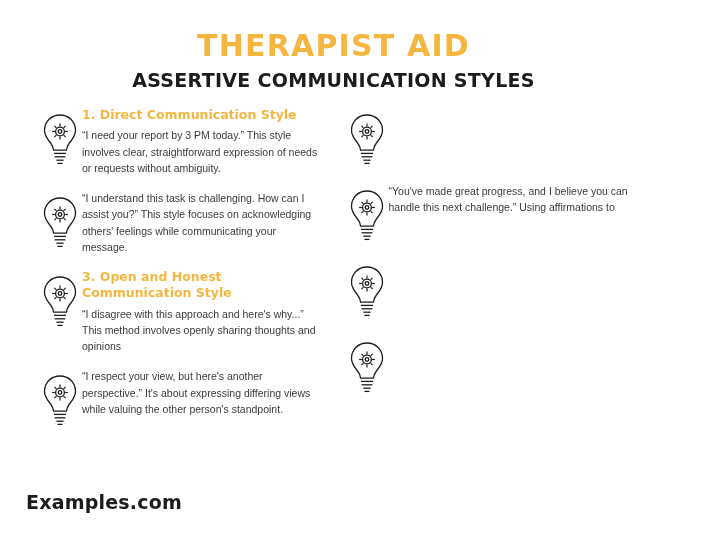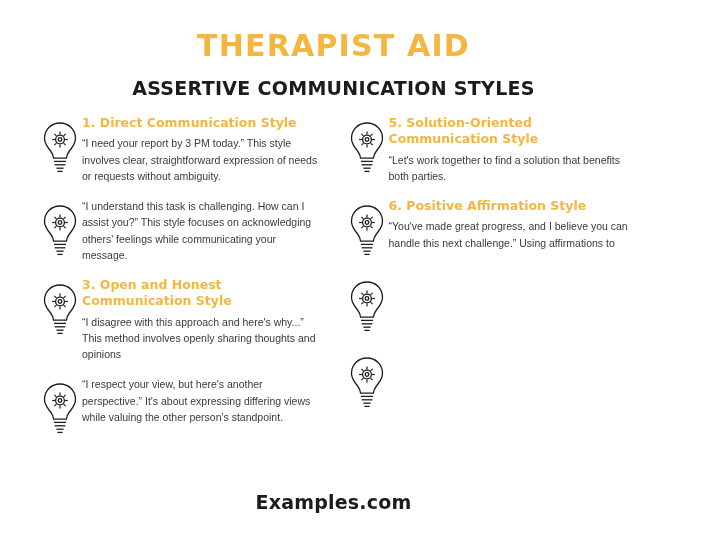--- a/index.html
+++ b/index.html
@@ -32,21 +32,21 @@
     color: #f4b63f;
     margin: 6px 0 6px 0;
     font-family: "DejaVu Sans", sans-serif;
   }
   .subtitle {
     text-align: center;
     font-size: 19px;
     font-weight: bold;
     letter-spacing: 0.3px;
     color: #1c1c1c;
-    margin: 8px 0 16px 0;
+    margin: 0 0 16px 0;
     font-family: "DejaVu Sans", sans-serif;
   }
   .columns {
     display: flex;
     flex: 1;
     gap: 22px;
     padding: 0 12px;
     box-sizing: border-box;
   }
   .col {
@@ -80,21 +80,20 @@
     margin-bottom: 4px;
     font-family: "DejaVu Sans", sans-serif;
   }
   .item-text {
     color: #3a3a3a;
     font-size: 10.5px;
     line-height: 1.55;
     font-family: "Liberation Sans", sans-serif;
   }
   .footer {
-    text-align: center;
     font-size: 19px;
     font-weight: bold;
     color: #1c1c1c;
     letter-spacing: 0.2px;
     padding: 10px 0 16px 0;
     font-family: "DejaVu Sans", sans-serif;
   }
 </style>
 </head>
 <body>
@@ -237,50 +236,45 @@
                 <path d="M22 25.6 L22 28.4"></path>
               <path d="M14.1 20.5 L16.9 20.5"></path>
                 <path d="M27.1 20.5 L29.9 20.5"></path>
               <path d="M16.4 14.9 L18.4 16.9"></path>
                 <path d="M25.6 24.1 L27.6 26.1"></path>
               <path d="M27.6 14.9 L25.6 16.9"></path>
                 <path d="M18.4 24.1 L16.4 26.1"></path>
             </g>
           </svg>
         </div>
-        <div class="body">
-          <div class="item-title">5. Solution-Oriented Communication Style</div>
-          <div class="item-text">“Let's work together to find a solution that benefits both parties.</div>
-        </div>
-      </div>
-
-      <div class="item">
-        <div class="bulb">
-          <svg viewBox="0 0 44 58" width="44" height="58" fill="none" stroke="#1c1c1c" stroke-width="1.3">
-            <path d="M22 4 C13 4 6.5 10.8 6.5 19.2 C6.5 25 10 28.6 12.6 32 C14.6 34.6 15.4 36.6 15.6 39.2 L28.4 39.2 C28.6 36.6 29.4 34.6 31.4 32 C34 28.6 37.5 25 37.5 19.2 C37.5 10.8 31 4 22 4 Z"></path>
-            <path d="M16 42.4 L28 42.4"></path>
-            <path d="M16.6 45.8 L27.4 45.8"></path>
-            <path d="M18.4 49.2 L25.6 49.2"></path>
-            <path d="M19.4 52.4 L24.6 52.4"></path>
-            <circle cx="22" cy="20.5" r="4.4"></circle>
-            <circle cx="22" cy="20.5" r="1.8"></circle>
-            <g stroke-width="1.2">
-              <path d="M22 12.6 L22 15.4"></path>
-                <path d="M22 25.6 L22 28.4"></path>
-              <path d="M14.1 20.5 L16.9 20.5"></path>
-                <path d="M27.1 20.5 L29.9 20.5"></path>
-              <path d="M16.4 14.9 L18.4 16.9"></path>
-                <path d="M25.6 24.1 L27.6 26.1"></path>
-              <path d="M27.6 14.9 L25.6 16.9"></path>
-                <path d="M18.4 24.1 L16.4 26.1"></path>
-            </g>
-          </svg>
-        </div>
-        <div class="body">
-          <div class="item-title">6. Positive Affirmation Style</div>
+      </div>
+
+      <div class="item">
+        <div class="bulb">
+          <svg viewBox="0 0 44 58" width="44" height="58" fill="none" stroke="#1c1c1c" stroke-width="1.3">
+            <path d="M22 4 C13 4 6.5 10.8 6.5 19.2 C6.5 25 10 28.6 12.6 32 C14.6 34.6 15.4 36.6 15.6 39.2 L28.4 39.2 C28.6 36.6 29.4 34.6 31.4 32 C34 28.6 37.5 25 37.5 19.2 C37.5 10.8 31 4 22 4 Z"></path>
+            <path d="M16 42.4 L28 42.4"></path>
+            <path d="M16.6 45.8 L27.4 45.8"></path>
+            <path d="M18.4 49.2 L25.6 49.2"></path>
+            <path d="M19.4 52.4 L24.6 52.4"></path>
+            <circle cx="22" cy="20.5" r="4.4"></circle>
+            <circle cx="22" cy="20.5" r="1.8"></circle>
+            <g stroke-width="1.2">
+              <path d="M22 12.6 L22 15.4"></path>
+                <path d="M22 25.6 L22 28.4"></path>
+              <path d="M14.1 20.5 L16.9 20.5"></path>
+                <path d="M27.1 20.5 L29.9 20.5"></path>
+              <path d="M16.4 14.9 L18.4 16.9"></path>
+                <path d="M25.6 24.1 L27.6 26.1"></path>
+              <path d="M27.6 14.9 L25.6 16.9"></path>
+                <path d="M18.4 24.1 L16.4 26.1"></path>
+            </g>
+          </svg>
+        </div>
+        <div class="body">
           <div class="item-text">“You've made great progress, and I believe you can handle this next challenge.” Using affirmations to</div>
         </div>
       </div>
 
       <div class="item">
         <div class="bulb">
           <svg viewBox="0 0 44 58" width="44" height="58" fill="none" stroke="#1c1c1c" stroke-width="1.3">
             <path d="M22 4 C13 4 6.5 10.8 6.5 19.2 C6.5 25 10 28.6 12.6 32 C14.6 34.6 15.4 36.6 15.6 39.2 L28.4 39.2 C28.6 36.6 29.4 34.6 31.4 32 C34 28.6 37.5 25 37.5 19.2 C37.5 10.8 31 4 22 4 Z"></path>
             <path d="M16 42.4 L28 42.4"></path>
             <path d="M16.6 45.8 L27.4 45.8"></path>

